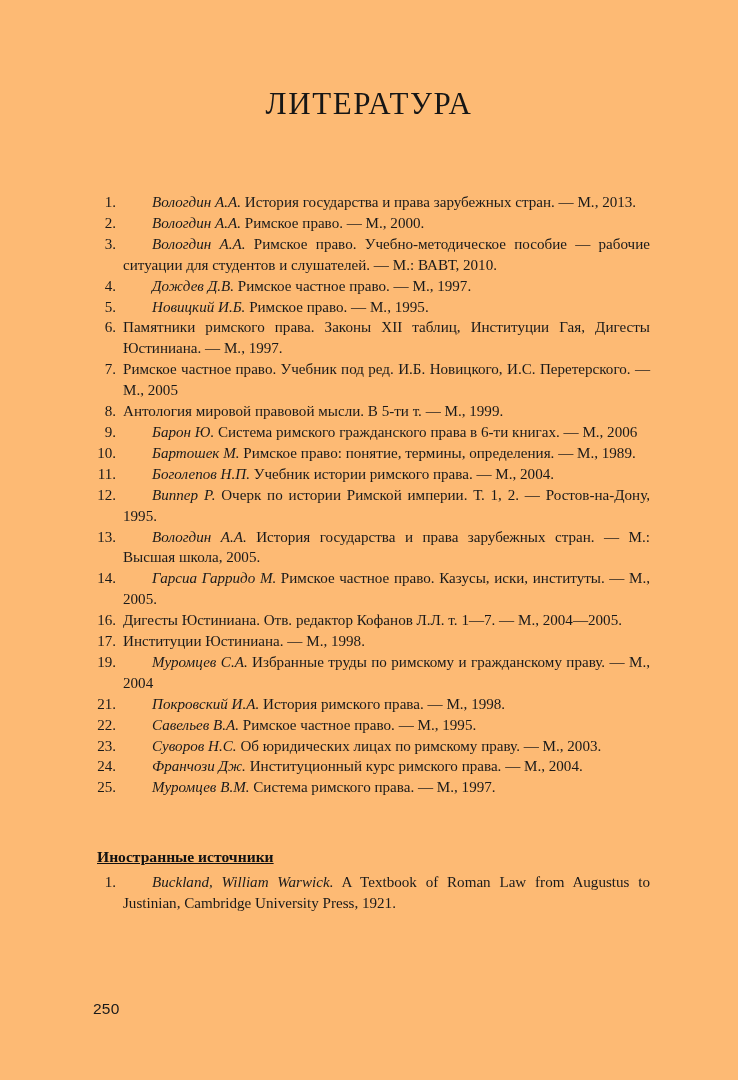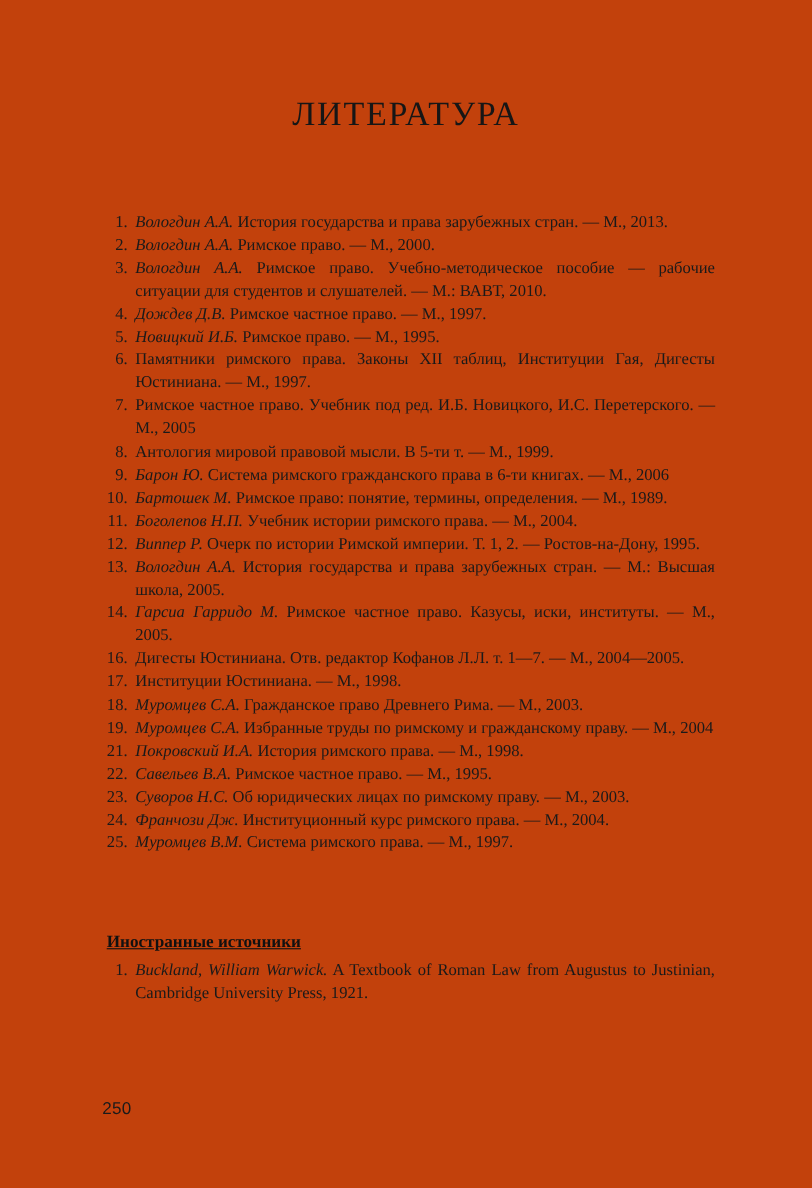--- a/index.html
+++ b/index.html
@@ -16,21 +16,21 @@
     position: relative;
     overflow: hidden;
   }
 
   .page {
     position: absolute;
     left: 0;
     top: 0;
     width: 738px;
     height: 1080px;
-    background: #c2410c;
+    background: #fdba74;
   }
 
   
   .page-title {
     position: absolute;
     left: 0;
     top: 88px;
     width: 738px;
     text-align: center;
     font-family: "Liberation Serif", "DejaVu Serif", serif;
@@ -67,20 +67,21 @@
 
   .entry .body {
     flex: 1 1 auto;
     text-align: justify;
     text-justify: inter-word;
     hyphens: manual;
   }
 
   .entry .body .au {
     font-style: italic;
+    margin-left: 29px;
   }
 
   
   .sub-heading {
     position: absolute;
     left: 97px;
     top: 846px;
     font-size: 15.6px;
     font-weight: 700;
     line-height: 21px;
@@ -178,24 +179,20 @@
       </div>
       <div class="entry">
         <span class="num">16.</span>
         <span class="body">Дигесты Юстиниана. Отв. редактор Кофанов Л.Л. т. 1—7. — М., 2004—2005.</span>
       </div>
       <div class="entry">
         <span class="num">17.</span>
         <span class="body">Институции Юстиниана. — М., 1998.</span>
       </div>
       <div class="entry">
-        <span class="num">18.</span>
-        <span class="body"><span class="au">Муромцев С.А.</span> Гражданское право Древнего Рима. — М., 2003.</span>
-      </div>
-      <div class="entry">
         <span class="num">19.</span>
         <span class="body"><span class="au">Муромцев С.А.</span> Избранные труды по римскому и гражданскому праву. — М., 2004</span>
       </div>
       <div class="entry">
         <span class="num">21.</span>
         <span class="body"><span class="au">Покровский И.А.</span> История римского права. — М., 1998.</span>
       </div>
       <div class="entry">
         <span class="num">22.</span>
         <span class="body"><span class="au">Савельев В.А.</span> Римское частное право. — М., 1995.</span>

